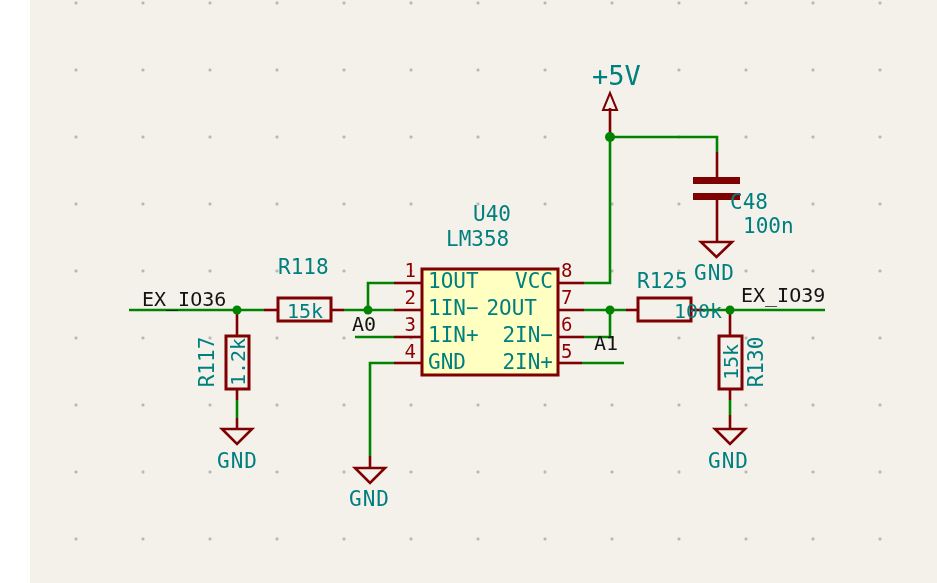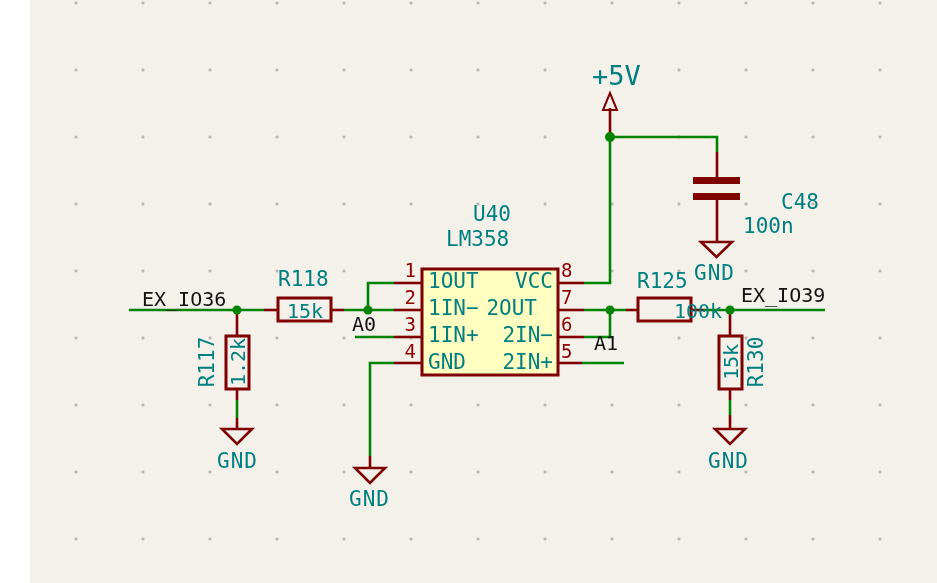--- a/index.html
+++ b/index.html
@@ -130,25 +130,25 @@
 
   <div class="t rednum f19 ra" style="left:366px;top:261px;width:20px">1</div>
   <div class="t rednum f19 ra" style="left:366px;top:288px;width:20px">2</div>
   <div class="t rednum f19 ra" style="left:366px;top:315px;width:20px">3</div>
   <div class="t rednum f19 ra" style="left:366px;top:342px;width:20px">4</div>
   <div class="t rednum f19" style="left:531px;top:261px">8</div>
   <div class="t rednum f19" style="left:531px;top:288px">7</div>
   <div class="t rednum f19" style="left:531px;top:315px">6</div>
   <div class="t rednum f19" style="left:531px;top:342px">5</div>
 
-  <div class="t teal f21" style="left:248px;top:269px">R118</div>
+  <div class="t teal f21" style="left:248px;top:257px">R118</div>
   <div class="t teal f20 ctr" style="left:275px;top:311px">15k</div>
   <div class="t teal f21" style="left:607px;top:271px">R125</div>
   <div class="t teal f20 ctr" style="left:668px;top:311px">100k</div>
   <div class="t teal f21 rot" style="left:177px;top:362px">R117</div>
   <div class="t teal f20 rot" style="left:208px;top:362px">1.2k</div>
   <div class="t teal f21 rot" style="left:726px;top:362px">R130</div>
   <div class="t teal f20 rot" style="left:701px;top:362px">15k</div>
 
-  <div class="t teal f21" style="left:751px;top:192px">C48</div>
+  <div class="t teal f21" style="left:700px;top:192px">C48</div>
   <div class="t teal f21" style="left:713px;top:216px">100n</div>
 
 </div>
 
 </body></html>

